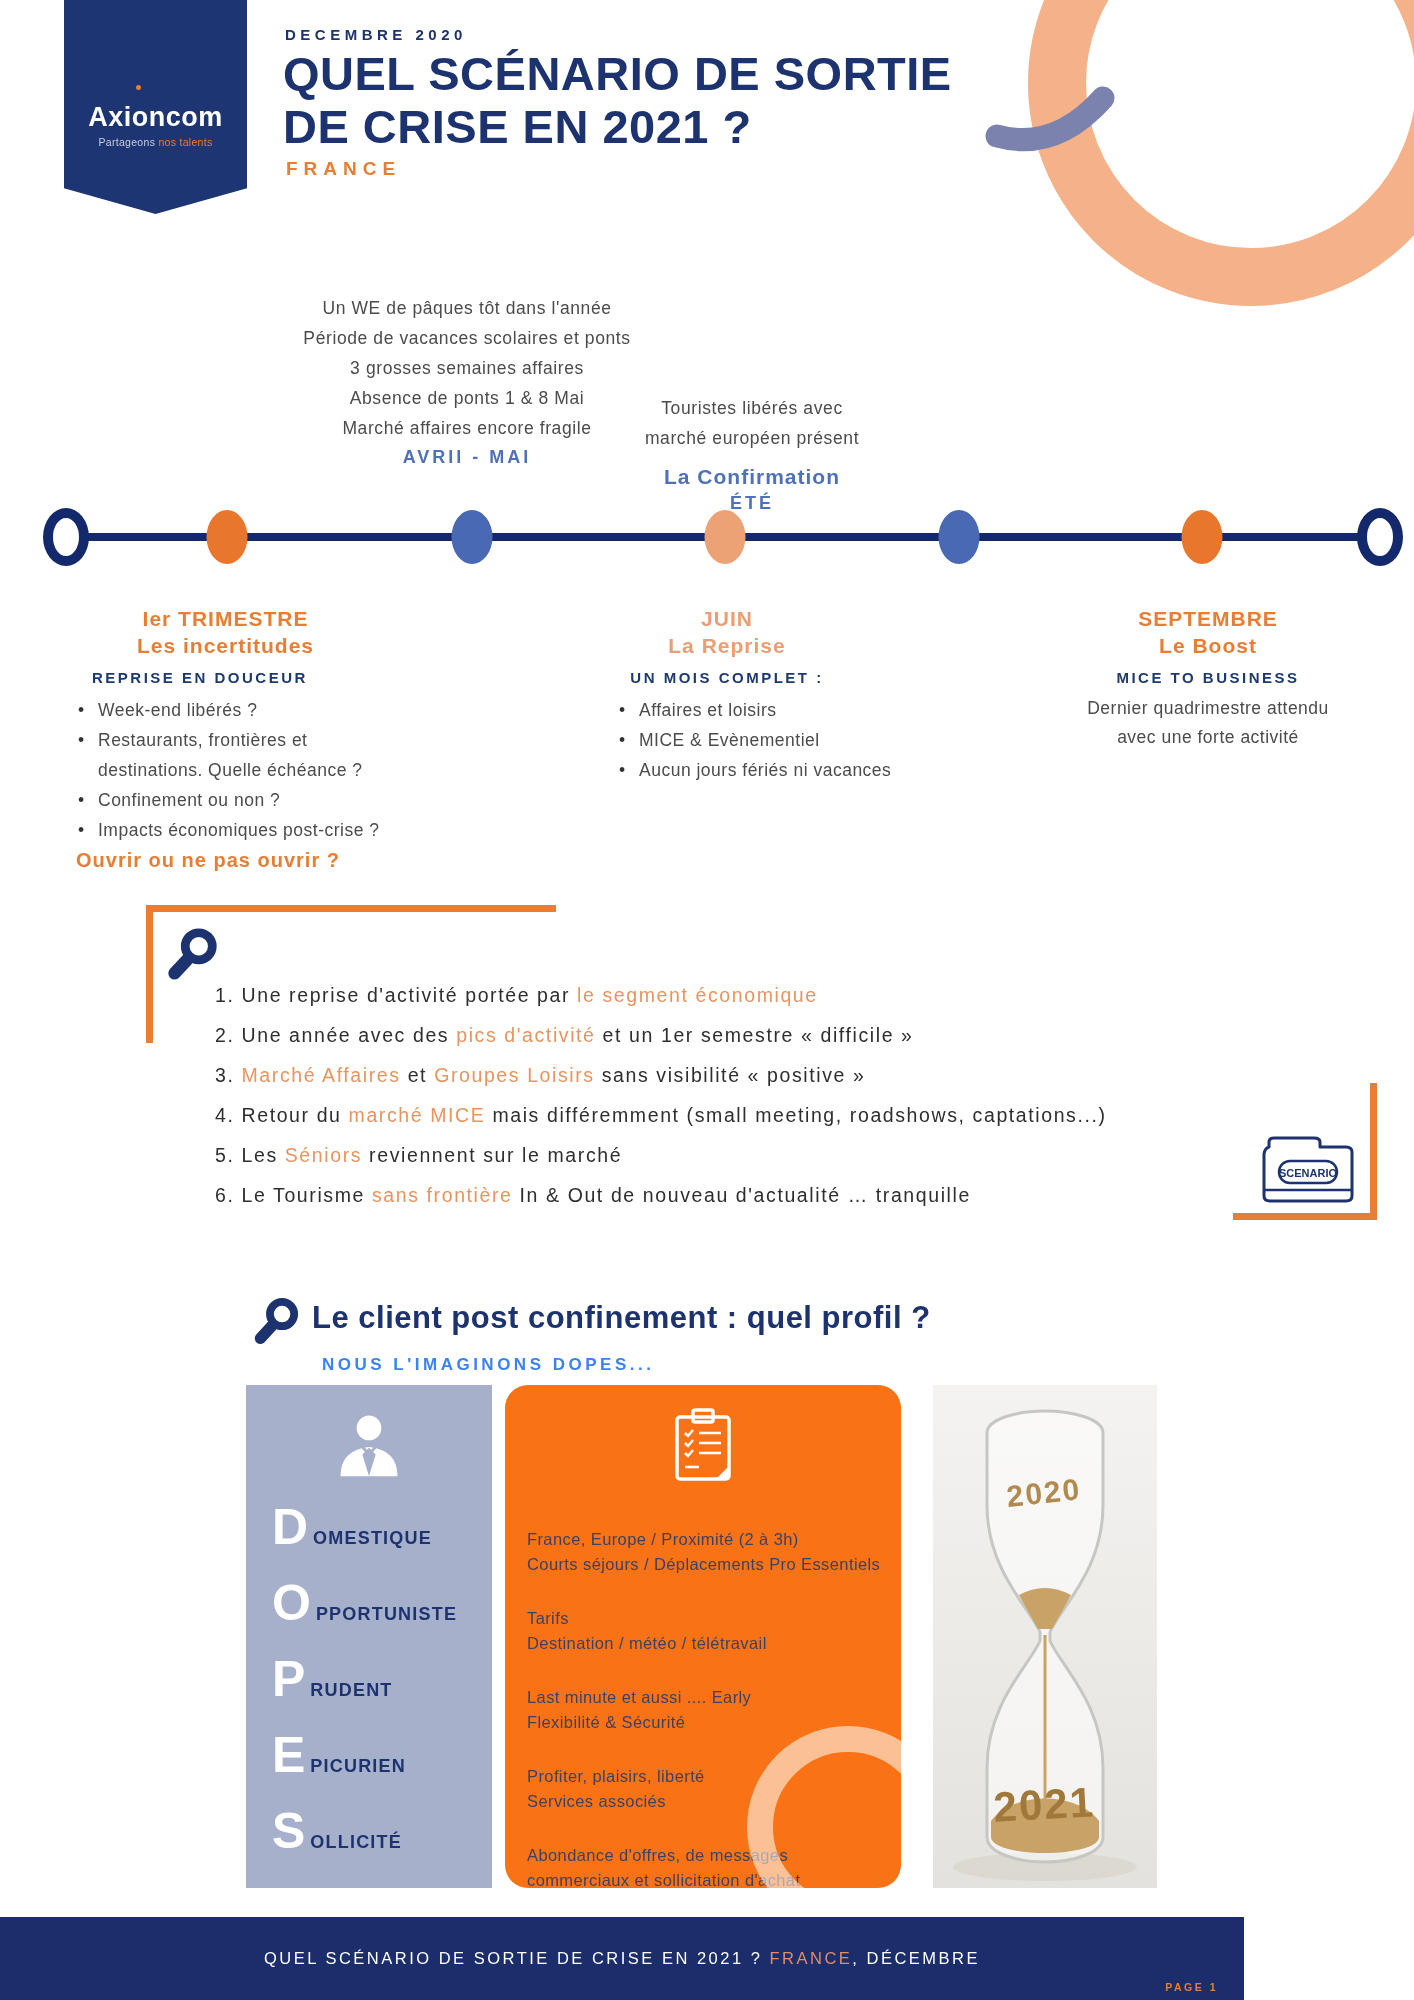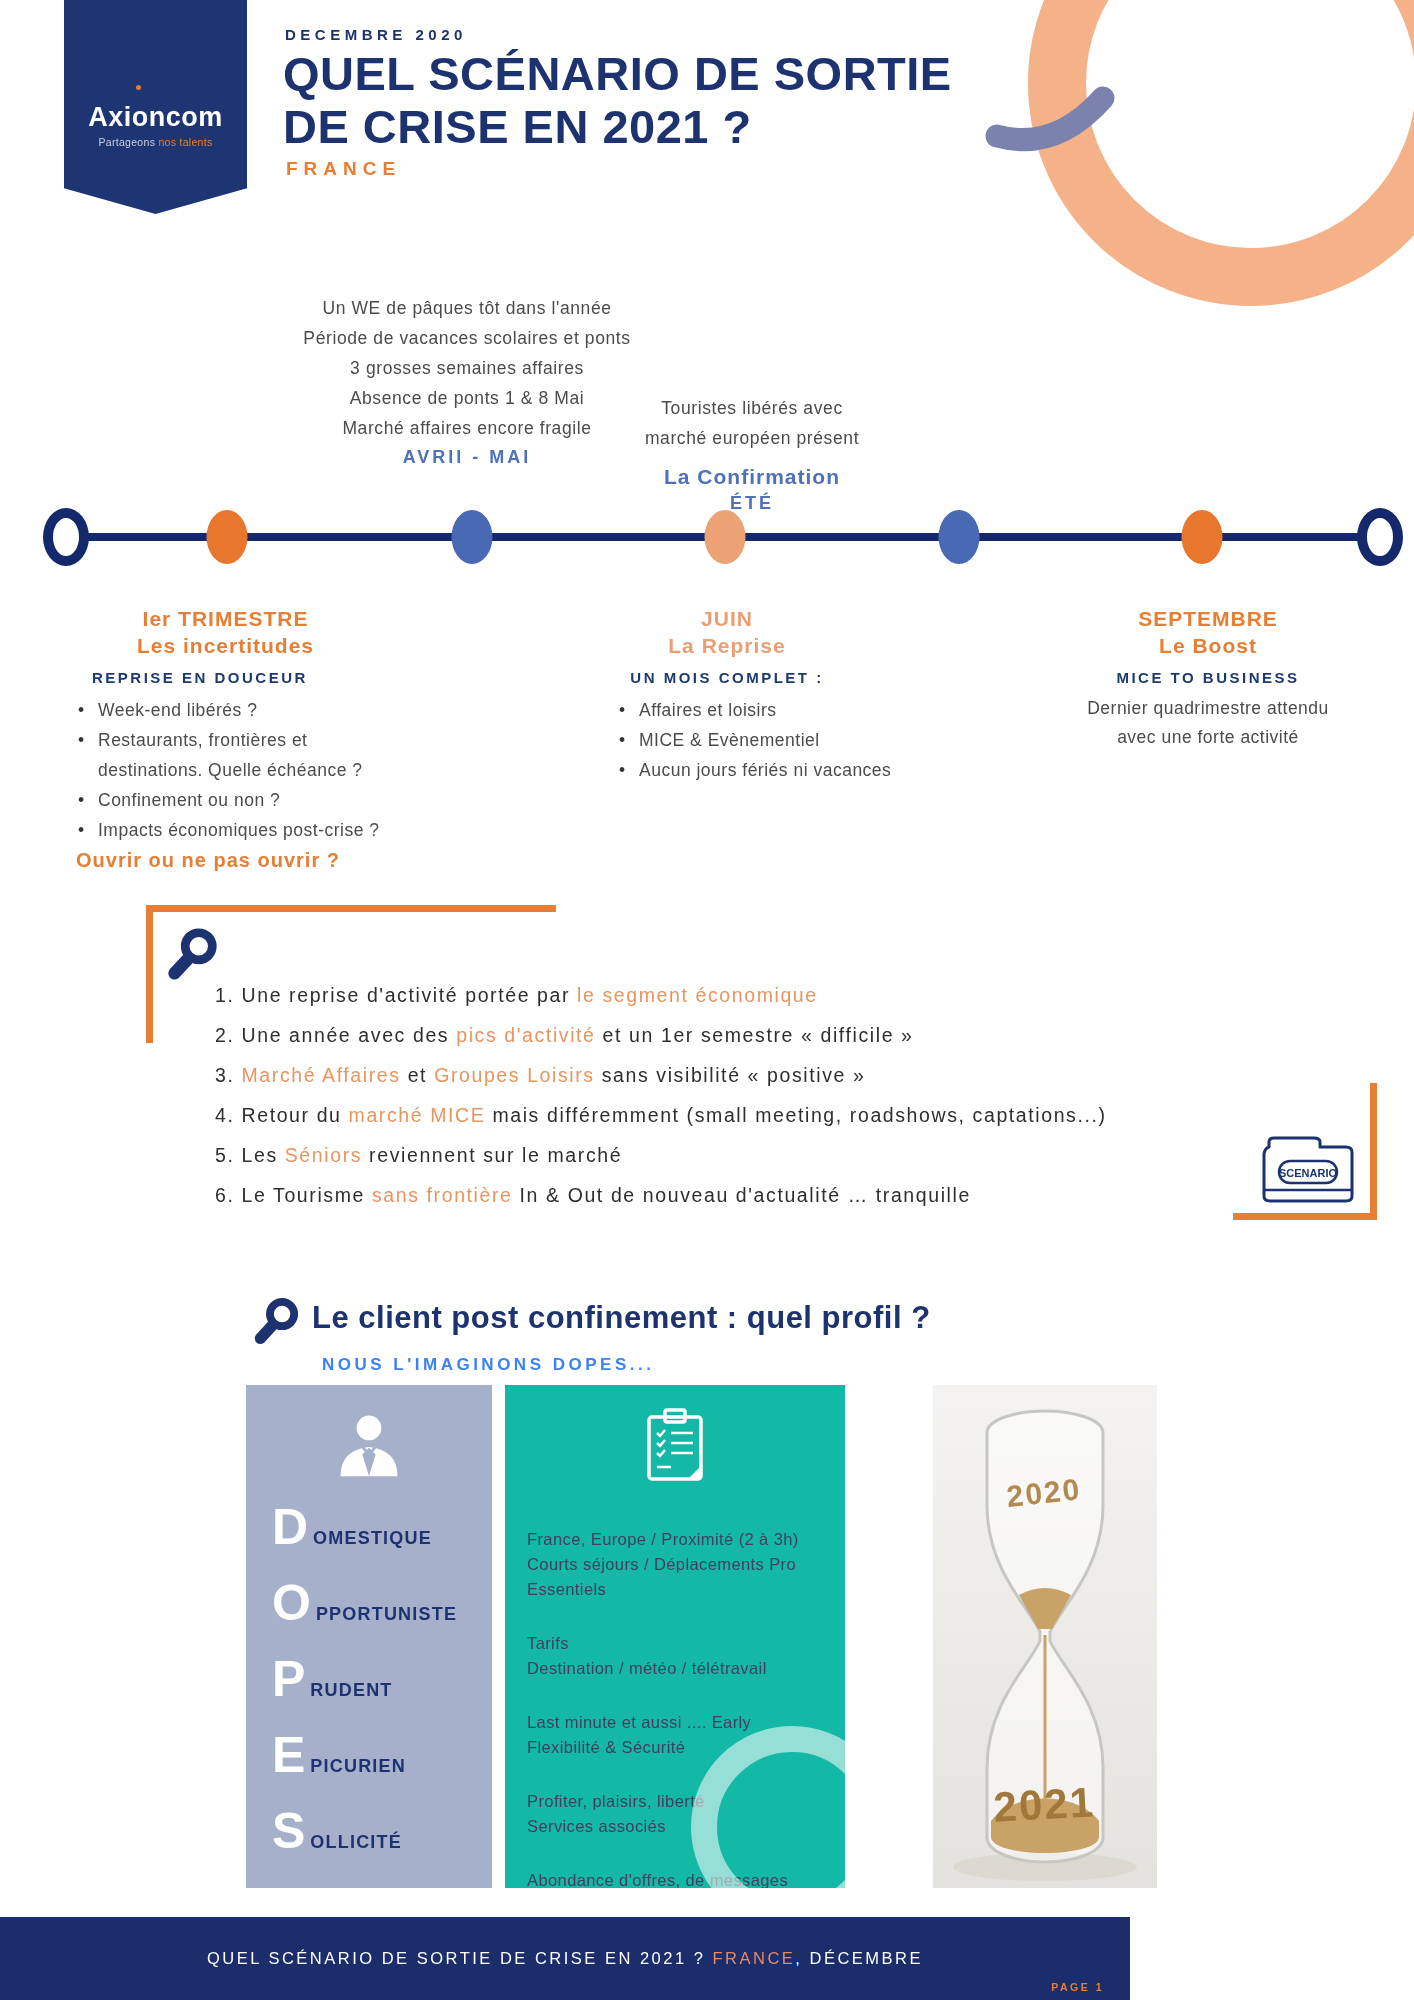--- a/index.html
+++ b/index.html
@@ -78,36 +78,36 @@
   .folder-icon{position:absolute;left:1258px;top:1134px;width:100px;height:74px;}
 
   
   .mag-2{position:absolute;left:250px;top:1295px;width:52px;height:52px;}
   .cl-heading{position:absolute;left:312px;top:1300px;font-size:31px;font-weight:800;
               color:#1d3370;letter-spacing:.5px;}
   .cl-sub{position:absolute;left:322px;top:1355px;font-size:17px;font-weight:bold;
           color:#3b82f6;letter-spacing:3.5px;}
   .panel{position:absolute;top:1385px;height:503px;}
   .panel-left{left:246px;width:246px;background:#a6b0cb;}
-  .panel-mid{left:505px;width:340px;background:#14b8a6;overflow:hidden;}
+  .panel-mid{left:505px;width:396px;background:#f97316;overflow:hidden;border-radius:23px;}
   .panel-photo{left:933px;width:224px;background:linear-gradient(#f4f3f1,#e4e2de);}
   .person-icon{position:absolute;left:50%;transform:translateX(-50%);top:28px;width:76px;height:64px;}
   .dopes{position:absolute;top:112px;left:26px;right:6px;}
   .dope-row{height:76px;display:flex;align-items:baseline;}
   .dope-big{font-size:50px;font-weight:bold;color:#fff;margin-right:5px;line-height:60px;}
   .dope-rest{font-size:18px;font-weight:bold;color:#1d3370;letter-spacing:1.2px;}
   .clipboard-icon{position:absolute;left:50%;transform:translateX(-50%);top:22px;width:62px;height:76px;}
   .notes{position:absolute;top:142px;left:22px;right:8px;}
   .note-group{margin:0 0 29px 0;font-size:16.5px;line-height:25px;color:#40405e;letter-spacing:.4px;}
   .ring-deco{position:absolute;right:-48px;bottom:-40px;width:150px;height:150px;
              border:26px solid rgba(255,255,255,.55);border-radius:50%;}
   .hourglass{position:absolute;left:0;top:0;width:224px;height:503px;}
 
   
-  .footer{position:absolute;left:0;top:1917px;width:1130px;height:83px;background:#1b2d6b;}
+  .footer{position:absolute;left:0;top:1917px;width:1244px;height:83px;background:#1b2d6b;}
   .footer-text{position:absolute;left:0;right:0;top:32px;text-align:center;font-size:16.5px;
                color:#ffffff;letter-spacing:2.5px;}
   .footer-country{color:#e58a66;}
   .page-num{position:absolute;right:26px;bottom:7px;font-size:10.5px;font-weight:bold;
             color:#e87e33;letter-spacing:2.5px;}
 </style>
 </head>
 <body>
 
 <div class="page">

